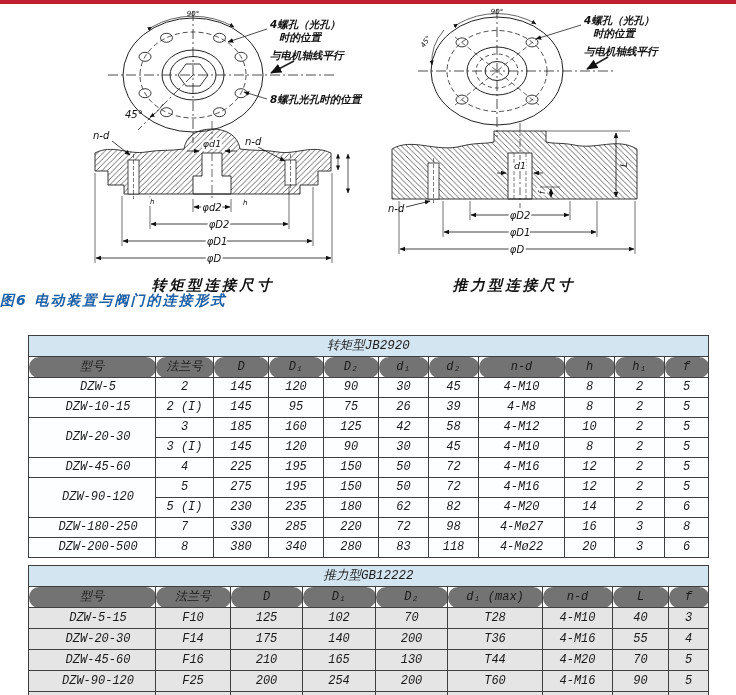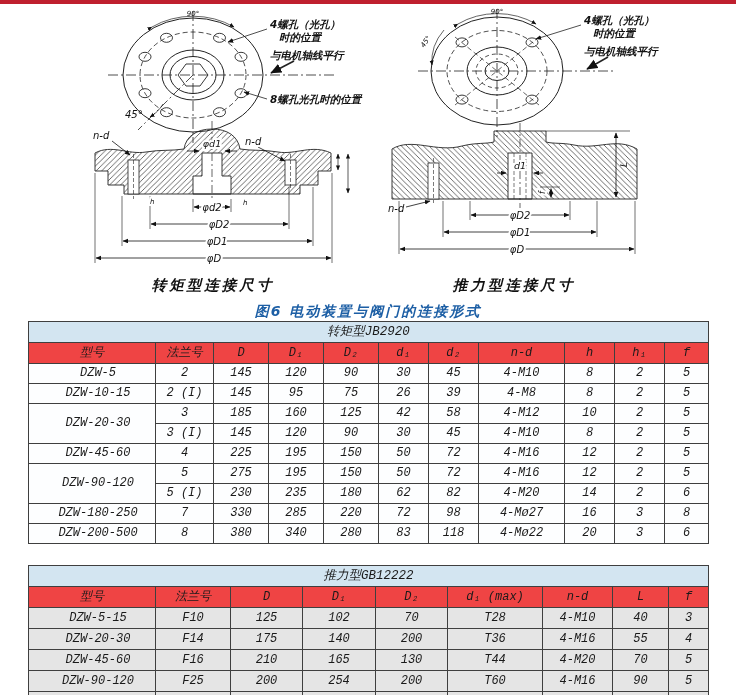--- a/index.html
+++ b/index.html
@@ -1,29 +1,29 @@
 <!DOCTYPE html>
 <html><head>
 <meta charset="utf-8">
 <style>
   html,body{margin:0;padding:0;background:#fff;}
   .page{position:relative;width:736px;height:695px;background:#ffffff;overflow:hidden;
         font-family:"DejaVu Sans",sans-serif;font-style:italic;}
   .top-bar{position:absolute;top:0;left:0;width:736px;height:4px;}
   .figure-area{position:absolute;top:3px;left:0;width:736px;height:300px;}
-  .fig-caption{position:absolute;top:303px;left:0;width:736px;text-align:center;
+  .fig-caption{position:absolute;top:292px;left:0;width:736px;
         font-size:14px;font-weight:bold;letter-spacing:2px;}
   .spec-table{position:absolute;left:28px;border-collapse:collapse;table-layout:fixed;background:#fff;}
-  #t1{top:321px;width:680px;}
+  #t1{top:335px;width:680px;}
   #t2{top:565px;width:680px;}
   .spec-table th,.spec-table td{border:1px solid #3f3f3f;text-align:center;padding:0;
         font-family:"Liberation Mono","DejaVu Sans",monospace;font-size:12px;font-weight:normal;color:#1a1a1a;
         overflow:hidden;white-space:nowrap;}
   .title-row th{background:#d3e5f1;height:20px;line-height:20px;font-size:12.5px;}
-  .header-row th{background:#ef4444;height:20px;line-height:20px;}
+  .header-row th{background:#737373;height:20px;line-height:20px;border-radius:10px;}
   #t1 tbody td{height:19px;line-height:19px;background:#fdfeff;}
   #t2 tbody td{height:20px;line-height:20px;background:#e5e5e5;}
   .spec-table td.model{background:#d9e9f4;padding-left:12px;}
   tr.clip td{height:14px;background:#fdfeff;}
   svg text{font-family:"DejaVu Sans",sans-serif;fill:#111;}
   .dimlabel{paint-order:stroke;stroke:#ffffff;stroke-width:4px;fill:#111;}
   .seccap{font-size:14.5px;font-weight:bold;letter-spacing:3px;}
   .ann{font-size:10.5px;font-weight:600;}
   .tiny{font-size:7px;}
 </style>

